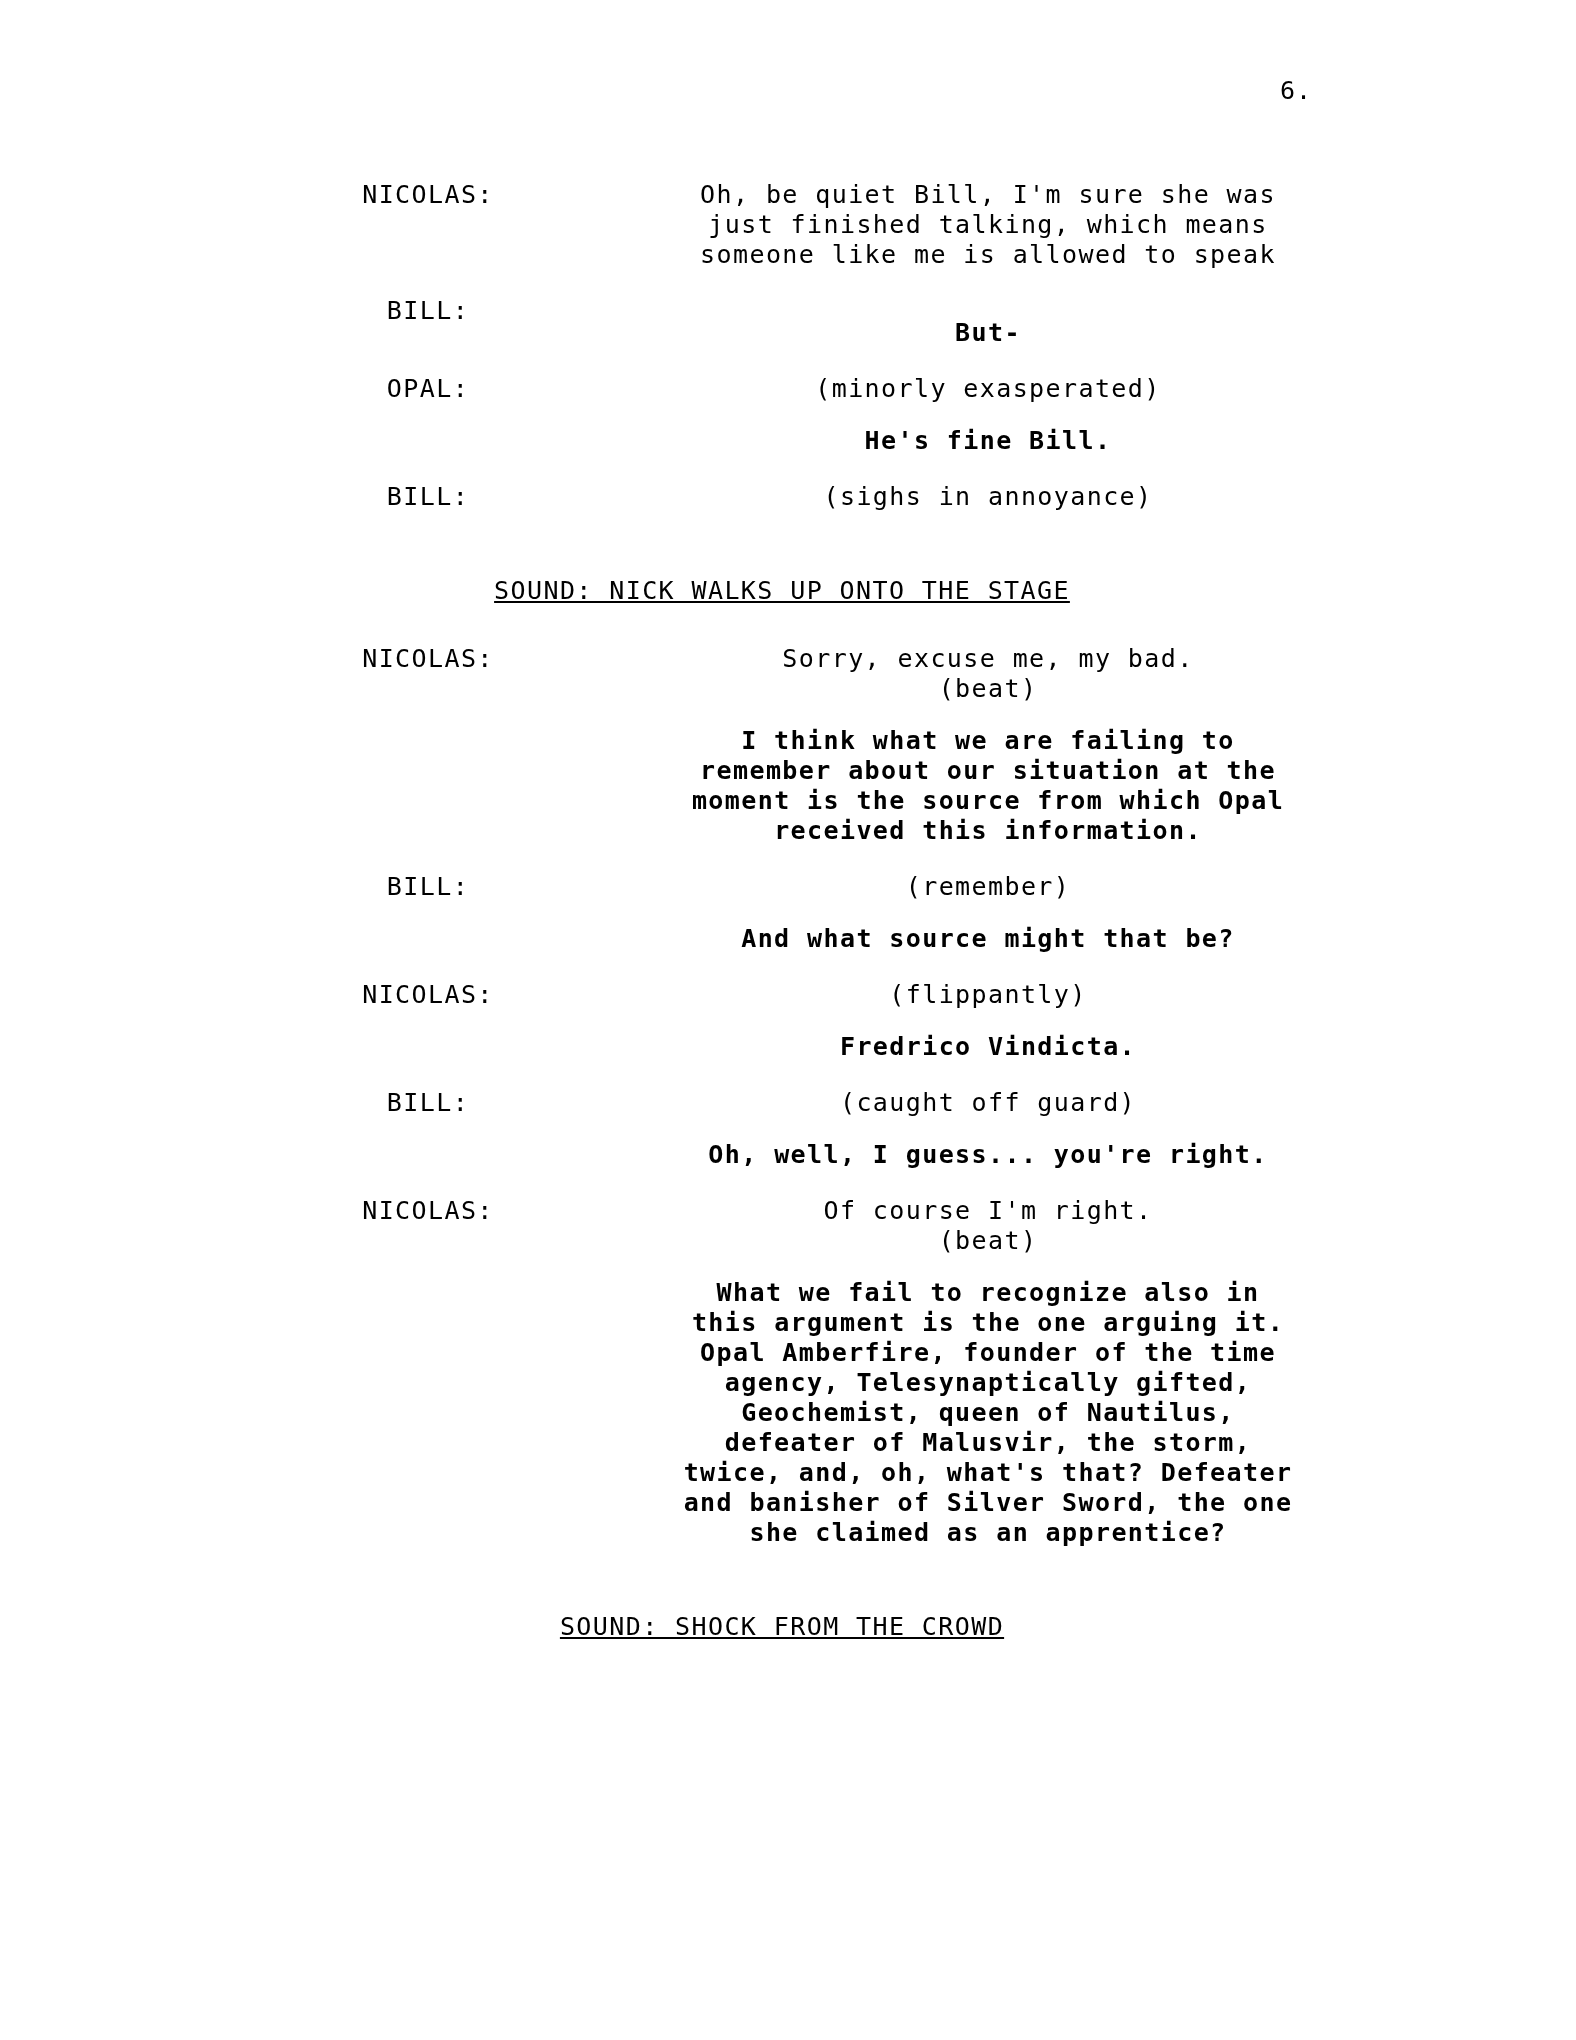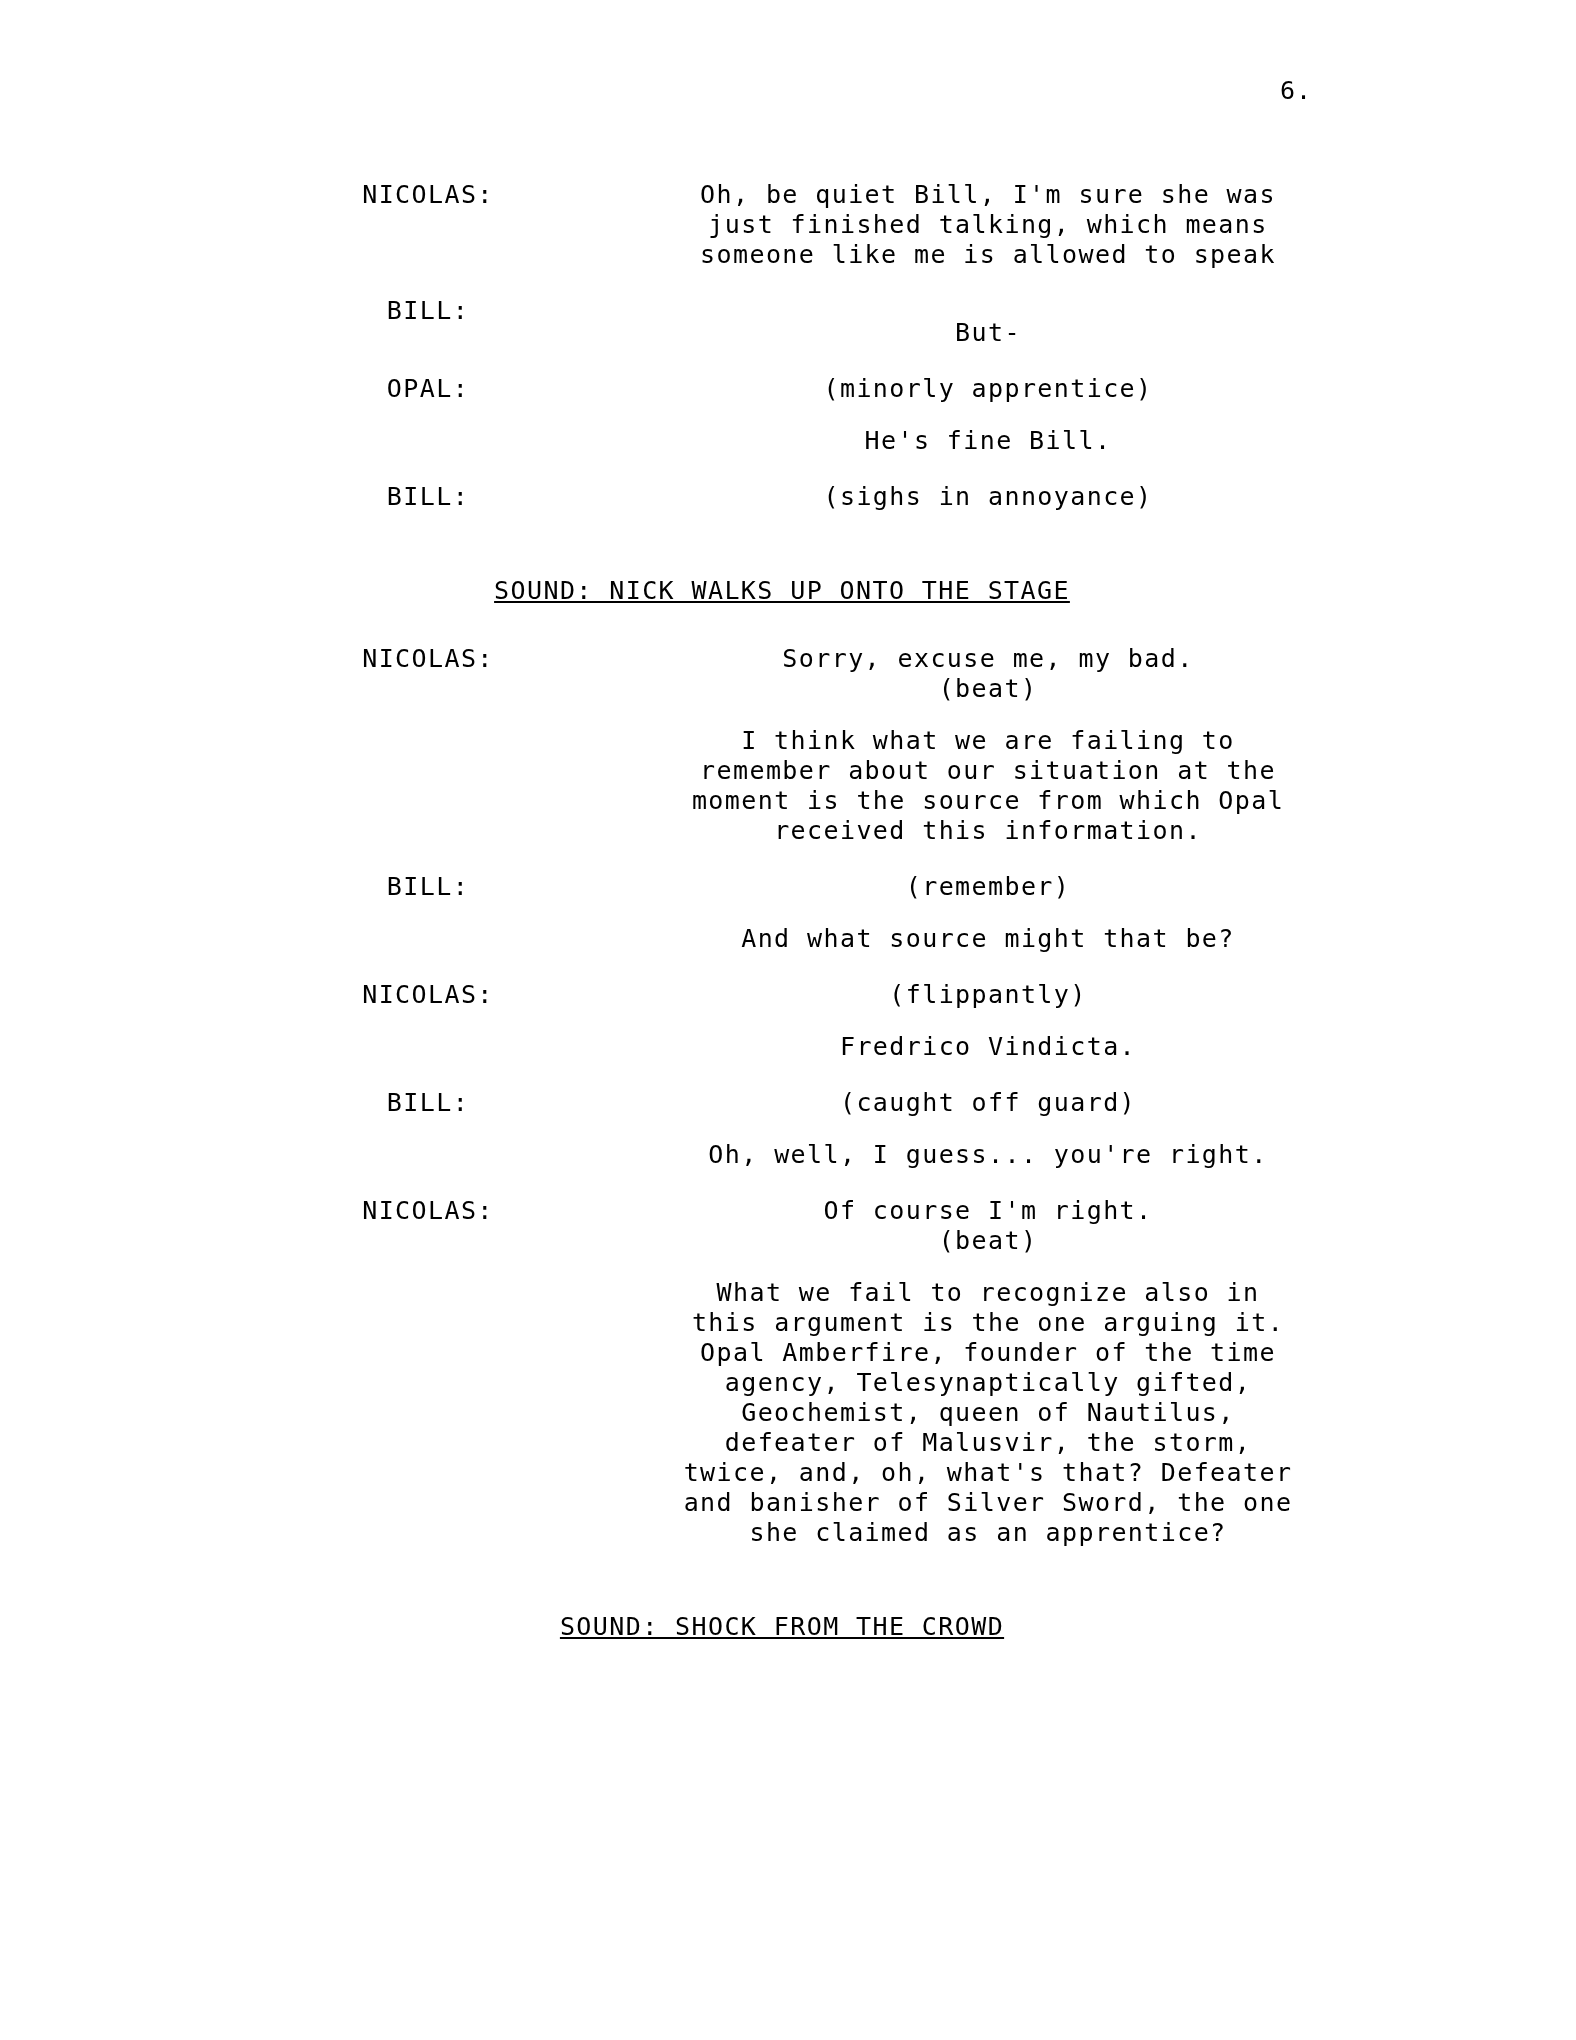--- a/index.html
+++ b/index.html
@@ -51,20 +51,21 @@
     flex: 1 1 auto;
     font-size: 25px;
     line-height: 30px;
     letter-spacing: 1.4px;
   }
   .line {
     white-space: pre-wrap;
   }
   .line.gap {
     margin-top: 22px;
+    font-weight: bold;
   }
   .sound {
     margin: 38px 0 38px 0;
     font-size: 25px;
     line-height: 30px;
     letter-spacing: 1.4px;
     text-decoration: underline;
     display: inline-block;
     white-space: pre;
   }
@@ -91,21 +92,21 @@
       </div>
       <div class="block">
         <div class="speaker">BILL:</div>
         <div class="lines">
           <div class="line gap">But-</div>
         </div>
       </div>
       <div class="block">
         <div class="speaker">OPAL:</div>
         <div class="lines">
-          <div class="line">(minorly apprentice)</div>
+          <div class="line">(minorly exasperated)</div>
           <div class="line gap">He's fine Bill.</div>
         </div>
       </div>
       <div class="block">
         <div class="speaker">BILL:</div>
         <div class="lines">
           <div class="line">(sighs in annoyance)</div>
         </div>
       </div>
       <div class="sound-wrap"><div class="sound">SOUND: NICK WALKS UP ONTO THE STAGE</div></div>

